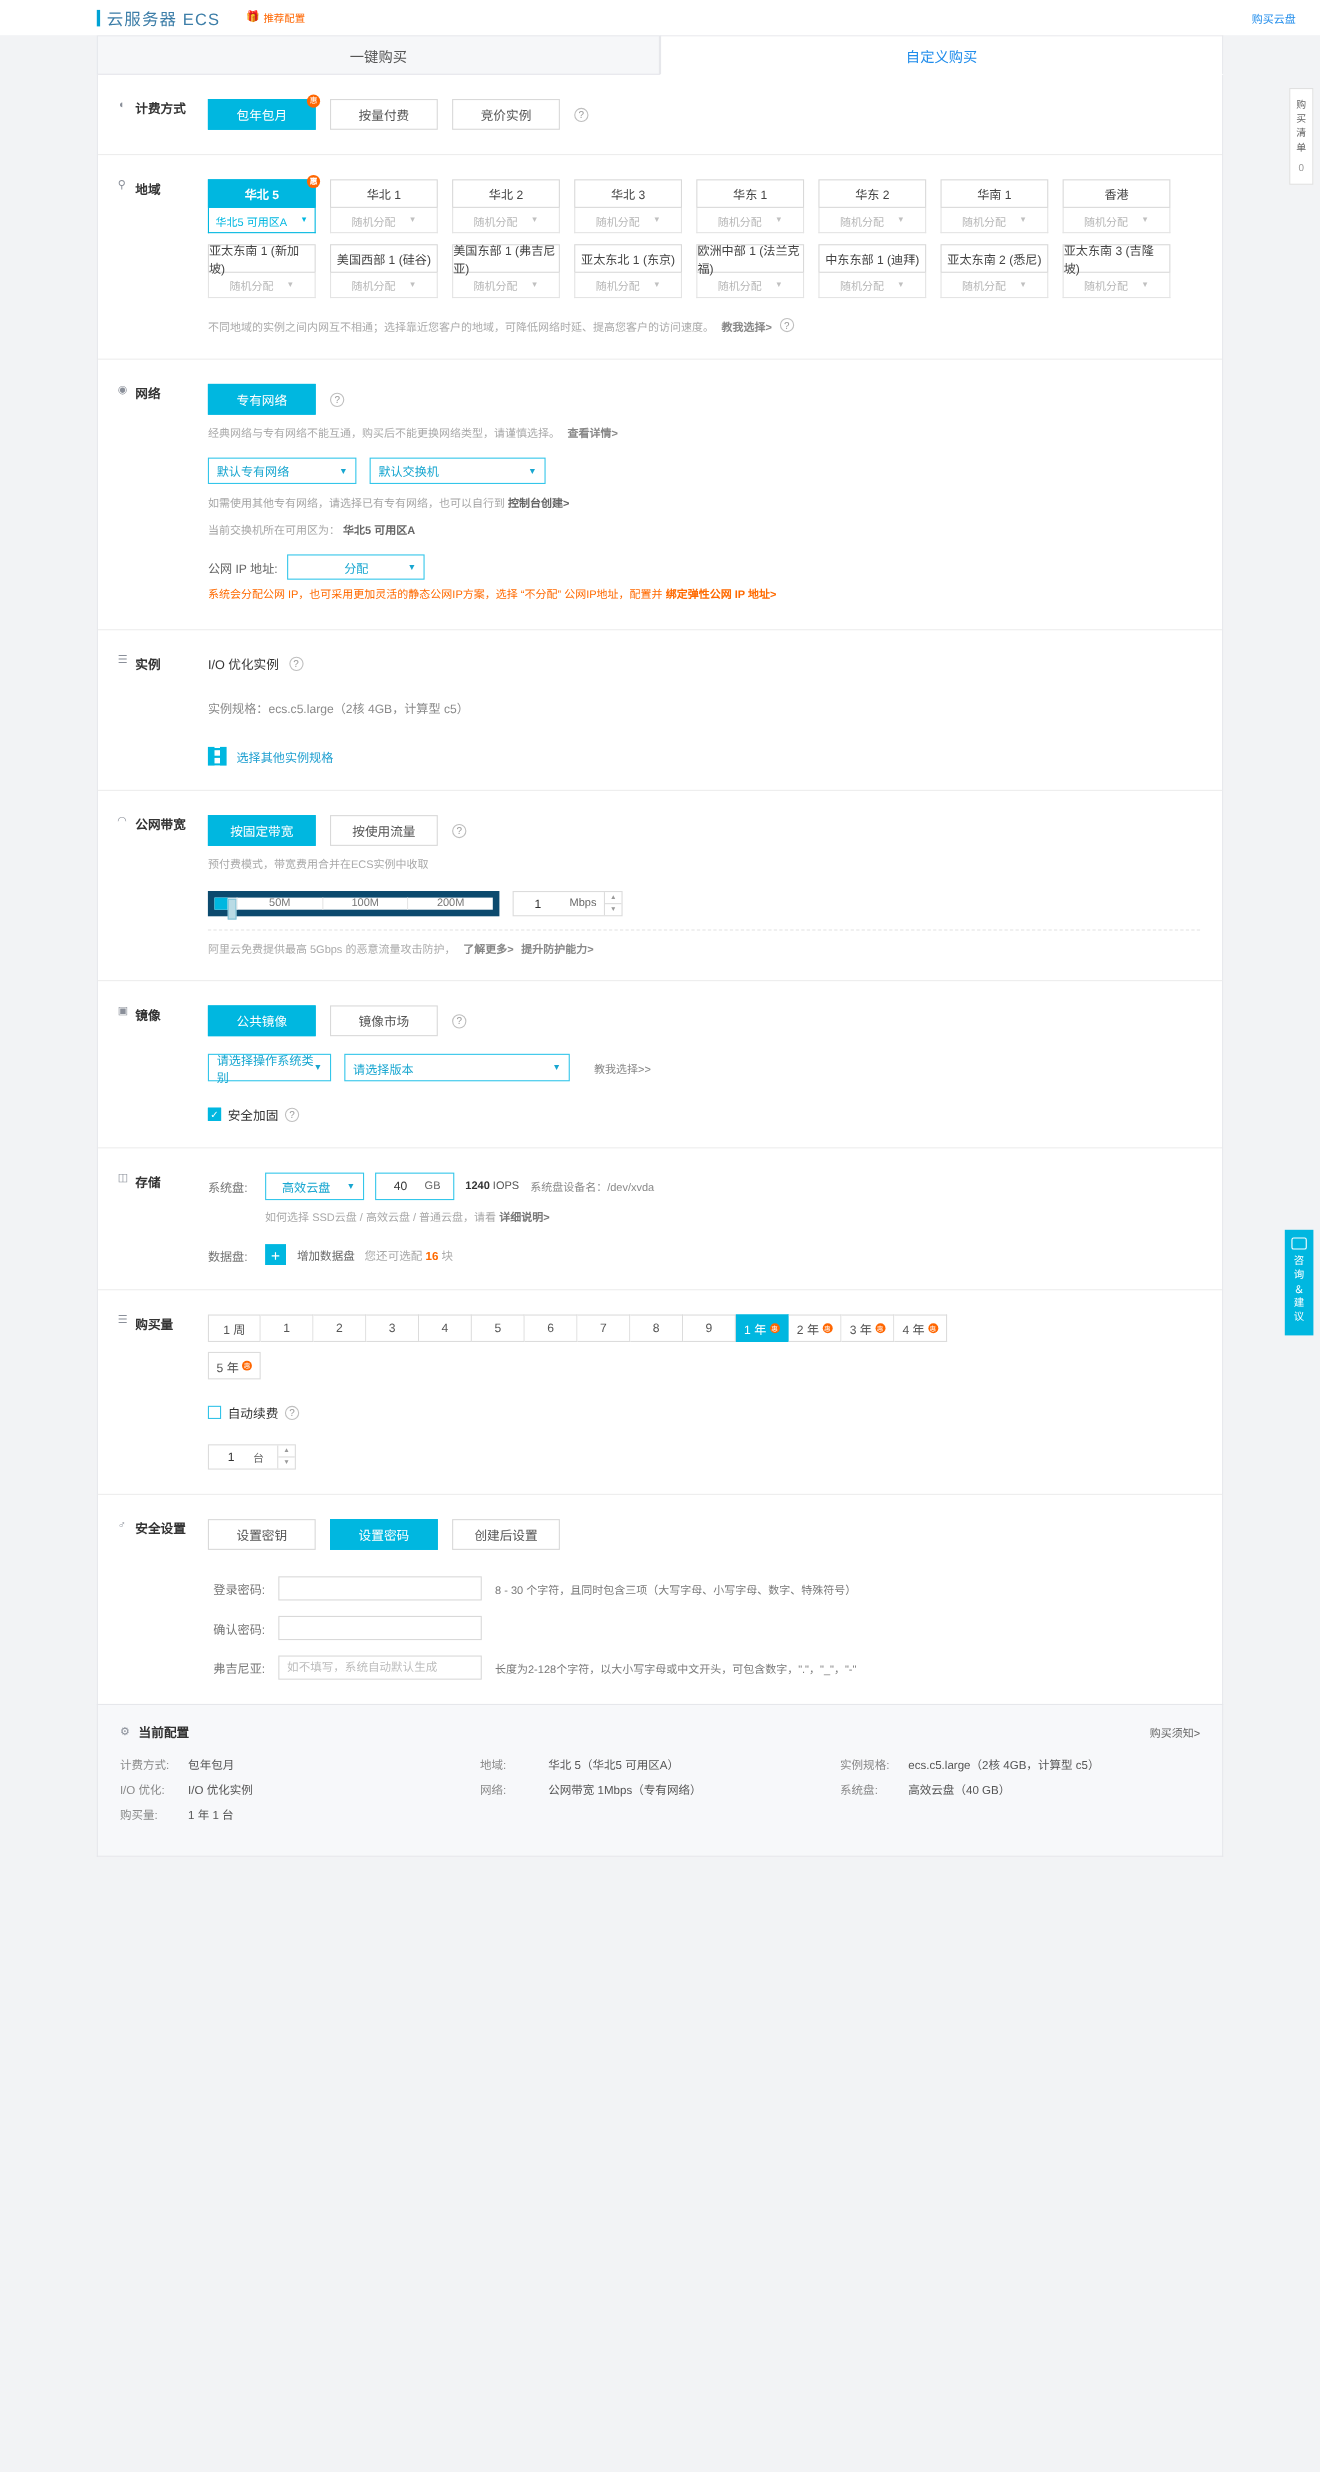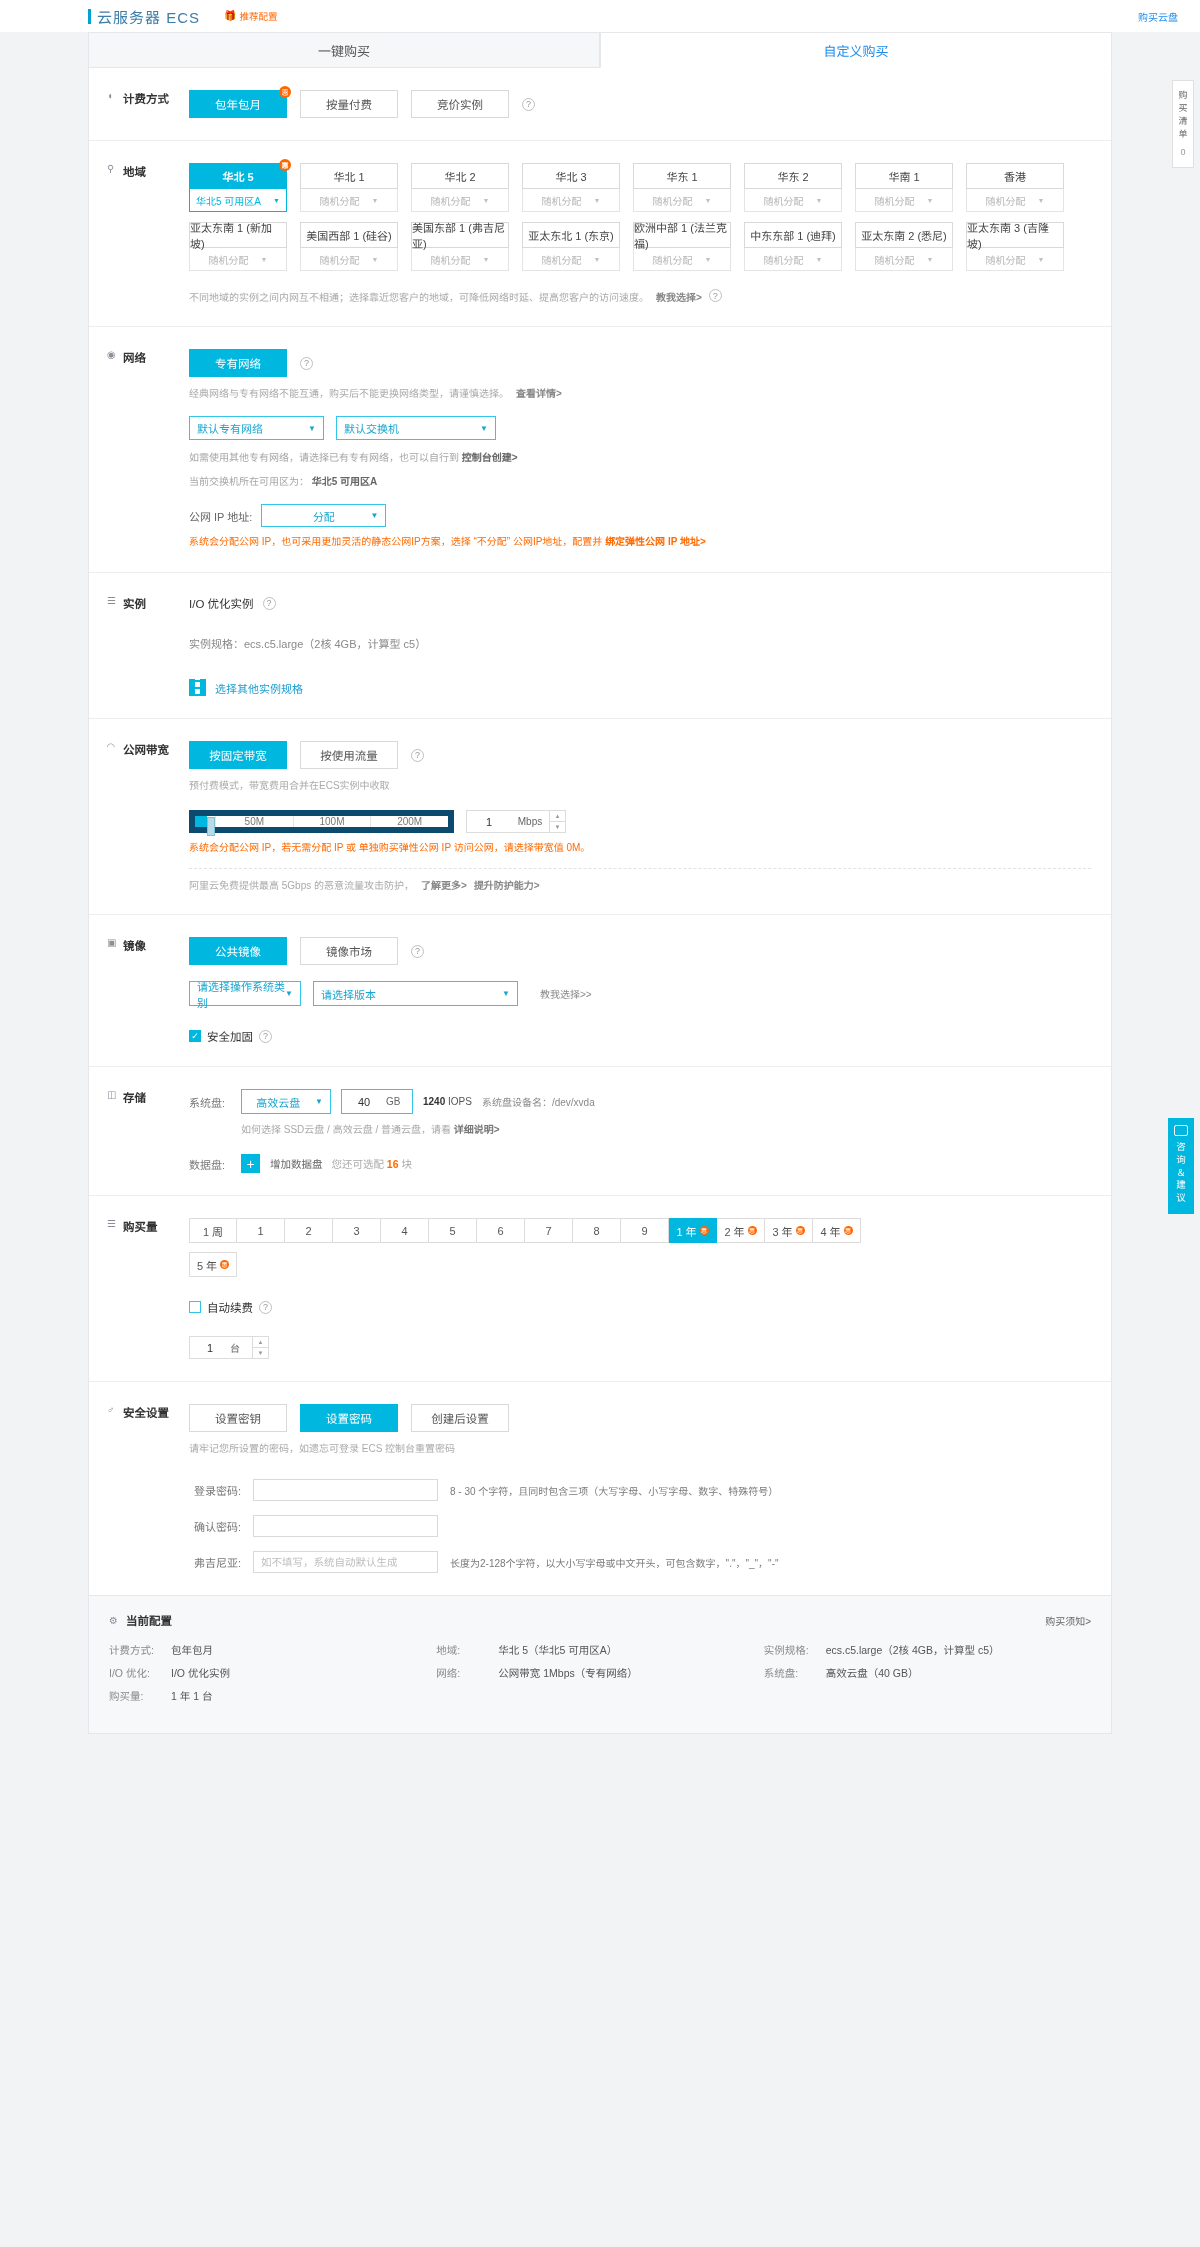--- a/index.html
+++ b/index.html
@@ -442,21 +442,20 @@
           </div>
           <div class="numbox">
             <span class="v">1</span>
             <span class="u">Mbps</span>
             <span class="spin">
               <i>▲</i>
               <i>▼</i>
             </span>
           </div>
         </div>
-        <div class="warn">系统会分配公网 IP，若无需分配 IP 或 单独购买弹性公网 IP 访问公网，请选择带宽值 0M。</div>
         <div class="dashed"></div>
         <div class="hint">
           <span>阿里云免费提供最高 5Gbps 的恶意流量攻击防护，</span>
           <span class="lnk">了解更多&gt;</span>
           <span class="lnk">提升防护能力&gt;</span>
         </div>
       </div>
     </div>
 
     <div class="section">
@@ -605,23 +604,20 @@
       <div class="sec-label">
         <span class="sec-ico">♂</span>
         <span>安全设置</span>
       </div>
       <div class="sec-body">
         <div class="pillrow">
           <div class="pill">设置密钥</div>
           <div class="pill sel">设置密码</div>
           <div class="pill">创建后设置</div>
         </div>
-        <div class="hint">
-          <span>请牢记您所设置的密码，如遗忘可登录 ECS 控制台重置密码</span>
-        </div>
 
         <div class="fieldrow" style="margin-top:24px;">
           <span class="lbl">登录密码:</span>
           <input class="txt" type="password" placeholder="" style="">
           <span class="fhint">8 - 30 个字符，且同时包含三项（大写字母、小写字母、数字、特殊符号）</span>
         </div>
         <div class="fieldrow">
           <span class="lbl">确认密码:</span>
           <input class="txt" type="password" placeholder="" style="">
           <span class="fhint"></span>

